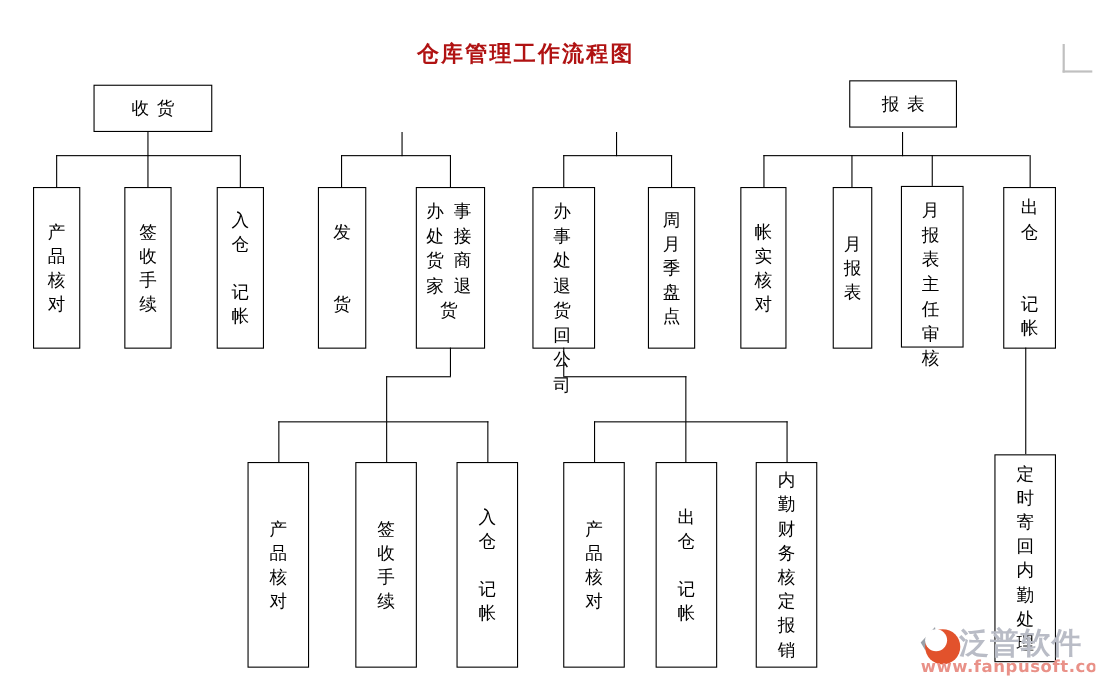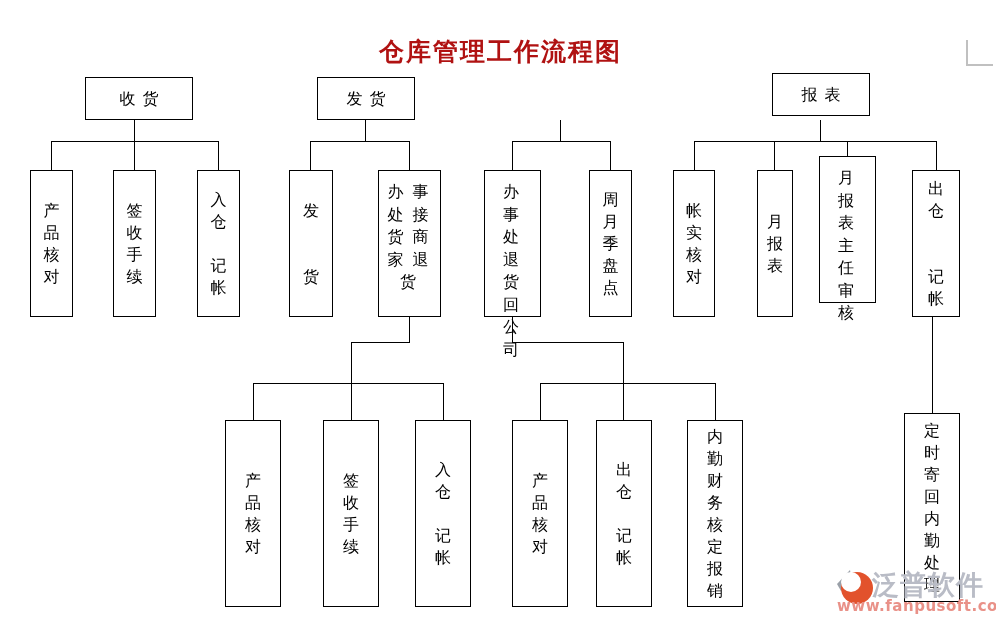--- a/index.html
+++ b/index.html
@@ -1,18 +1,18 @@
 <!DOCTYPE html>
 <html style="--title: #b01212; --line: #000000; --brand: #b9bcc6; --url: #e99188; --logo_orange: #e2522c; --logo_gray: #9aa0a8; --corner: #c0c0c0;"><head>
 <meta charset="utf-8">
 <style>
   html,body{margin:0;padding:0;background:#fff;}
   body{font-family:"DejaVu Sans","Liberation Sans",sans-serif;}
   #canvas{position:relative;width:996px;height:617px;background:#fff;overflow:hidden;}
-  .title{position:absolute;left:379px;top:35px;font-size:25px;font-weight:bold;
+  .title{position:absolute;left:379px;top:35px;font-size:20px;font-weight:bold;
          letter-spacing:2px;color:var(--title,#b01212);white-space:nowrap;}
   .box{position:absolute;border:1px solid var(--line,#000);background:#fff;box-sizing:border-box;
        display:flex;align-items:center;justify-content:center;}
   .lbl{font-size:16px;line-height:22px;white-space:pre-line;text-align:center;color:#000;display:block;}
   .top-box .lbl{line-height:18px;letter-spacing:7px;padding-left:7px;}
   .cols2{align-items:flex-start;padding-top:10px;}
   .cols2 .lbl{text-align:center;letter-spacing:9px;line-height:22.5px;padding-left:6px;}
   .vl{position:absolute;width:1px;background:var(--line,#000);}
   .hl{position:absolute;height:1px;background:var(--line,#000);}
   .corner{background:var(--corner,#c0c0c0);}
@@ -31,23 +31,20 @@
 <div id="canvas">
 
   <div class="title">仓库管理工作流程图</div>
 
   <div class="vl corner" style="left:966px;top:40px;height:26px"></div>
   <div class="hl corner" style="left:966px;top:64px;width:27px"></div>
 
   <div class="box top-box" style="left:85px;top:77px;width:108px;height:43px">
     <span class="lbl">收货</span>
     </div>
-  <div class="box top-box" style="left:317px;top:77px;width:98px;height:43px">
-    <span class="lbl">发货</span>
-    </div>
   <div class="box top-box" style="left:772px;top:73px;width:98px;height:43px">
     <span class="lbl">报表</span>
     </div>
 
   <div class="vl" style="left:134px;top:120px;height:50px"></div>
   <div class="hl" style="left:51px;top:141px;width:168px"></div>
   <div class="vl" style="left:51px;top:141px;height:30px"></div>
   <div class="vl" style="left:218px;top:141px;height:30px"></div>
   <div class="vl" style="left:365px;top:120px;height:22px"></div>
   <div class="hl" style="left:310px;top:141px;width:100px"></div>
@@ -113,21 +110,21 @@
     <span class="lbl">帐
 实
 核
 对</span>
     </div>
   <div class="box" style="left:757px;top:170px;width:36px;height:147px">
     <span class="lbl">月
 报
 表</span>
     </div>
-  <div class="box cols2" style="left:819px;top:156px;width:57px;height:147px">
+  <div class="box cols2" style="left:819px;top:169px;width:57px;height:147px">
     <span class="lbl">月报
 表主
 任审
 核</span>
     </div>
   <div class="box" style="left:912px;top:170px;width:48px;height:147px">
     <span class="lbl">出
 仓
 
 

